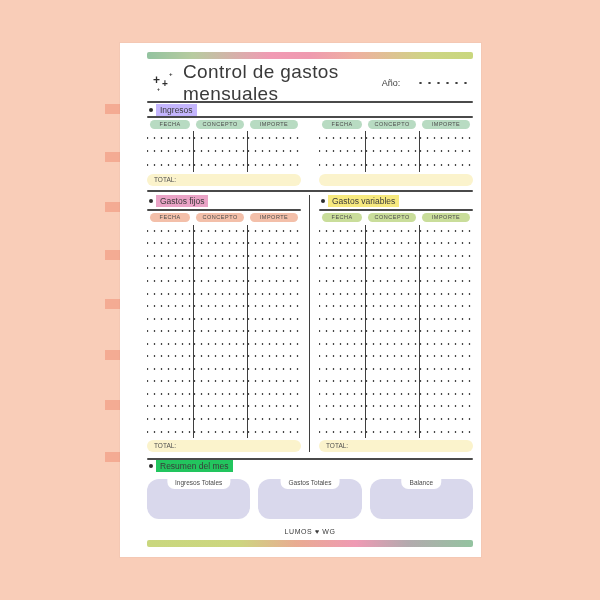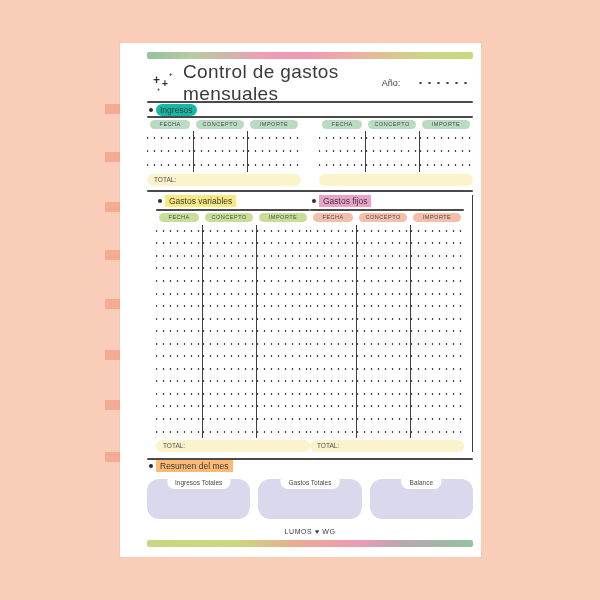--- a/index.html
+++ b/index.html
@@ -42,24 +42,24 @@
   .date-row .lbl{margin-right:16px;}
   .leader{flex:1;height:8px;
     background-image:radial-gradient(circle, #3f3f3f 1px, transparent 1.3px);
     background-size:9px 8px;background-repeat:repeat-x;background-position:0 center;}
   
   .rule{height:2px;background:#4a4a4a;border-radius:1px;}
   .rule.mt{margin-top:2px;}
   .section-label-row{height:13px;display:flex;align-items:center;padding-left:2px;}
   .bullet{width:4px;height:4px;border-radius:50%;background:#2d2d2d;margin-right:3px;flex:none;}
   .hl{font-size:8.5px;padding:1px 4px;color:#3a3a3a;}
-  .hl-green{background:#14b8a6;border-radius:6px;}
+  .hl-green{background:#c4b5fd;}
   .hl-pink{background:#eaa3c6;}
   .hl-yellow{background:#f7e97e;}
-  .hl-lav{background:#fdba74;}
+  .hl-lav{background:#22c55e;}
   
   .ingresos-tables{display:flex;gap:18px;}
   .table{flex:1;min-width:0;}
   .pill-row{display:flex;align-items:center;height:13px;}
   .col{min-width:0;}
   .c0{flex:0.9;}
   .c1{flex:1.05;}
   .c2{flex:1.05;}
   .pill{display:block;margin:0 auto;width:88%;height:9px;border-radius:4.5px;
     font-size:5.5px;line-height:9.5px;text-align:center;letter-spacing:0.5px;color:#4a4a4a;}
@@ -217,20 +217,126 @@
               <div class="dot-cell c2"></div>
             </div>
           </div>
         <div class="total-row"></div>
       </div>
     </div>
 
     <div class="rule" style="margin-top:4px"></div>
 
     <div class="gastos-section">
+      <div class="ghalf left">
+        <div class="section-label-row">
+          <span class="bullet"></span>
+          <span class="hl hl-pink">Gastos fijos</span>
+        </div>
+        <div class="rule thin"></div>
+        <div class="pill-row">
+          <div class="col c0">
+              <span class="pill pill-salmon">FECHA</span>
+            </div>
+          <div class="col c1">
+              <span class="pill pill-salmon">CONCEPTO</span>
+            </div>
+          <div class="col c2">
+              <span class="pill pill-salmon">IMPORTE</span>
+            </div>
+        </div>
+        <div class="rows">
+            <div class="dot-row">
+              <div class="dot-cell c0"></div>
+              <div class="dot-cell c1"></div>
+              <div class="dot-cell c2"></div>
+            </div>
+            <div class="dot-row">
+              <div class="dot-cell c0"></div>
+              <div class="dot-cell c1"></div>
+              <div class="dot-cell c2"></div>
+            </div>
+            <div class="dot-row">
+              <div class="dot-cell c0"></div>
+              <div class="dot-cell c1"></div>
+              <div class="dot-cell c2"></div>
+            </div>
+            <div class="dot-row">
+              <div class="dot-cell c0"></div>
+              <div class="dot-cell c1"></div>
+              <div class="dot-cell c2"></div>
+            </div>
+            <div class="dot-row">
+              <div class="dot-cell c0"></div>
+              <div class="dot-cell c1"></div>
+              <div class="dot-cell c2"></div>
+            </div>
+            <div class="dot-row">
+              <div class="dot-cell c0"></div>
+              <div class="dot-cell c1"></div>
+              <div class="dot-cell c2"></div>
+            </div>
+            <div class="dot-row">
+              <div class="dot-cell c0"></div>
+              <div class="dot-cell c1"></div>
+              <div class="dot-cell c2"></div>
+            </div>
+            <div class="dot-row">
+              <div class="dot-cell c0"></div>
+              <div class="dot-cell c1"></div>
+              <div class="dot-cell c2"></div>
+            </div>
+            <div class="dot-row">
+              <div class="dot-cell c0"></div>
+              <div class="dot-cell c1"></div>
+              <div class="dot-cell c2"></div>
+            </div>
+            <div class="dot-row">
+              <div class="dot-cell c0"></div>
+              <div class="dot-cell c1"></div>
+              <div class="dot-cell c2"></div>
+            </div>
+            <div class="dot-row">
+              <div class="dot-cell c0"></div>
+              <div class="dot-cell c1"></div>
+              <div class="dot-cell c2"></div>
+            </div>
+            <div class="dot-row">
+              <div class="dot-cell c0"></div>
+              <div class="dot-cell c1"></div>
+              <div class="dot-cell c2"></div>
+            </div>
+            <div class="dot-row">
+              <div class="dot-cell c0"></div>
+              <div class="dot-cell c1"></div>
+              <div class="dot-cell c2"></div>
+            </div>
+            <div class="dot-row">
+              <div class="dot-cell c0"></div>
+              <div class="dot-cell c1"></div>
+              <div class="dot-cell c2"></div>
+            </div>
+            <div class="dot-row">
+              <div class="dot-cell c0"></div>
+              <div class="dot-cell c1"></div>
+              <div class="dot-cell c2"></div>
+            </div>
+            <div class="dot-row">
+              <div class="dot-cell c0"></div>
+              <div class="dot-cell c1"></div>
+              <div class="dot-cell c2"></div>
+            </div>
+            <div class="dot-row">
+              <div class="dot-cell c0"></div>
+              <div class="dot-cell c1"></div>
+              <div class="dot-cell c2"></div>
+            </div>
+          </div>
+        <div class="total-row">TOTAL:</div>
+      </div>
       <div class="ghalf right">
         <div class="section-label-row">
           <span class="bullet"></span>
           <span class="hl hl-yellow">Gastos variables</span>
         </div>
         <div class="rule thin"></div>
         <div class="pill-row">
           <div class="col c0">
               <span class="pill pill-lime">FECHA</span>
             </div>
@@ -323,126 +429,20 @@
               <div class="dot-cell c2"></div>
             </div>
             <div class="dot-row">
               <div class="dot-cell c0"></div>
               <div class="dot-cell c1"></div>
               <div class="dot-cell c2"></div>
             </div>
           </div>
         <div class="total-row">TOTAL:</div>
       </div>
-      <div class="ghalf left">
-        <div class="section-label-row">
-          <span class="bullet"></span>
-          <span class="hl hl-pink">Gastos fijos</span>
-        </div>
-        <div class="rule thin"></div>
-        <div class="pill-row">
-          <div class="col c0">
-              <span class="pill pill-salmon">FECHA</span>
-            </div>
-          <div class="col c1">
-              <span class="pill pill-salmon">CONCEPTO</span>
-            </div>
-          <div class="col c2">
-              <span class="pill pill-salmon">IMPORTE</span>
-            </div>
-        </div>
-        <div class="rows">
-            <div class="dot-row">
-              <div class="dot-cell c0"></div>
-              <div class="dot-cell c1"></div>
-              <div class="dot-cell c2"></div>
-            </div>
-            <div class="dot-row">
-              <div class="dot-cell c0"></div>
-              <div class="dot-cell c1"></div>
-              <div class="dot-cell c2"></div>
-            </div>
-            <div class="dot-row">
-              <div class="dot-cell c0"></div>
-              <div class="dot-cell c1"></div>
-              <div class="dot-cell c2"></div>
-            </div>
-            <div class="dot-row">
-              <div class="dot-cell c0"></div>
-              <div class="dot-cell c1"></div>
-              <div class="dot-cell c2"></div>
-            </div>
-            <div class="dot-row">
-              <div class="dot-cell c0"></div>
-              <div class="dot-cell c1"></div>
-              <div class="dot-cell c2"></div>
-            </div>
-            <div class="dot-row">
-              <div class="dot-cell c0"></div>
-              <div class="dot-cell c1"></div>
-              <div class="dot-cell c2"></div>
-            </div>
-            <div class="dot-row">
-              <div class="dot-cell c0"></div>
-              <div class="dot-cell c1"></div>
-              <div class="dot-cell c2"></div>
-            </div>
-            <div class="dot-row">
-              <div class="dot-cell c0"></div>
-              <div class="dot-cell c1"></div>
-              <div class="dot-cell c2"></div>
-            </div>
-            <div class="dot-row">
-              <div class="dot-cell c0"></div>
-              <div class="dot-cell c1"></div>
-              <div class="dot-cell c2"></div>
-            </div>
-            <div class="dot-row">
-              <div class="dot-cell c0"></div>
-              <div class="dot-cell c1"></div>
-              <div class="dot-cell c2"></div>
-            </div>
-            <div class="dot-row">
-              <div class="dot-cell c0"></div>
-              <div class="dot-cell c1"></div>
-              <div class="dot-cell c2"></div>
-            </div>
-            <div class="dot-row">
-              <div class="dot-cell c0"></div>
-              <div class="dot-cell c1"></div>
-              <div class="dot-cell c2"></div>
-            </div>
-            <div class="dot-row">
-              <div class="dot-cell c0"></div>
-              <div class="dot-cell c1"></div>
-              <div class="dot-cell c2"></div>
-            </div>
-            <div class="dot-row">
-              <div class="dot-cell c0"></div>
-              <div class="dot-cell c1"></div>
-              <div class="dot-cell c2"></div>
-            </div>
-            <div class="dot-row">
-              <div class="dot-cell c0"></div>
-              <div class="dot-cell c1"></div>
-              <div class="dot-cell c2"></div>
-            </div>
-            <div class="dot-row">
-              <div class="dot-cell c0"></div>
-              <div class="dot-cell c1"></div>
-              <div class="dot-cell c2"></div>
-            </div>
-            <div class="dot-row">
-              <div class="dot-cell c0"></div>
-              <div class="dot-cell c1"></div>
-              <div class="dot-cell c2"></div>
-            </div>
-          </div>
-        <div class="total-row">TOTAL:</div>
-      </div>
     </div>
 
     <div class="rule before-resumen"></div>
 
     <div class="section-label-row">
       <span class="bullet"></span>
       <span class="hl hl-lav">Resumen del mes</span>
     </div>
 
     <div class="summary-row">

